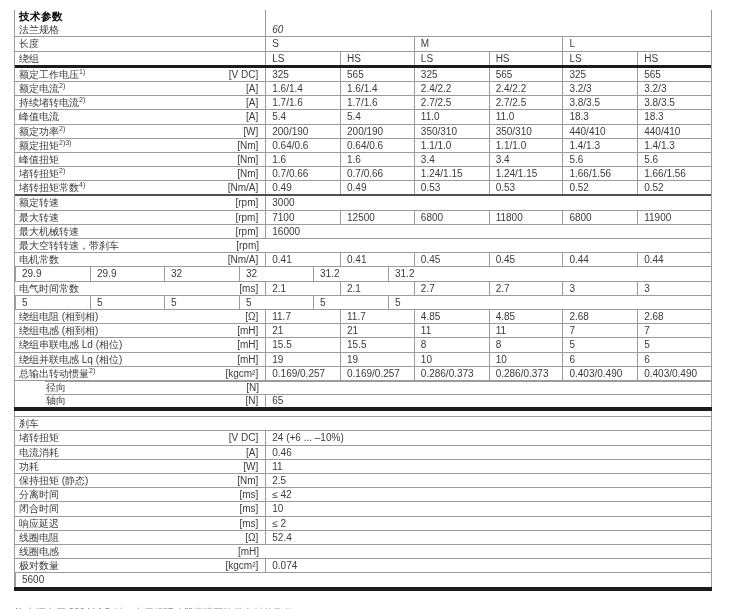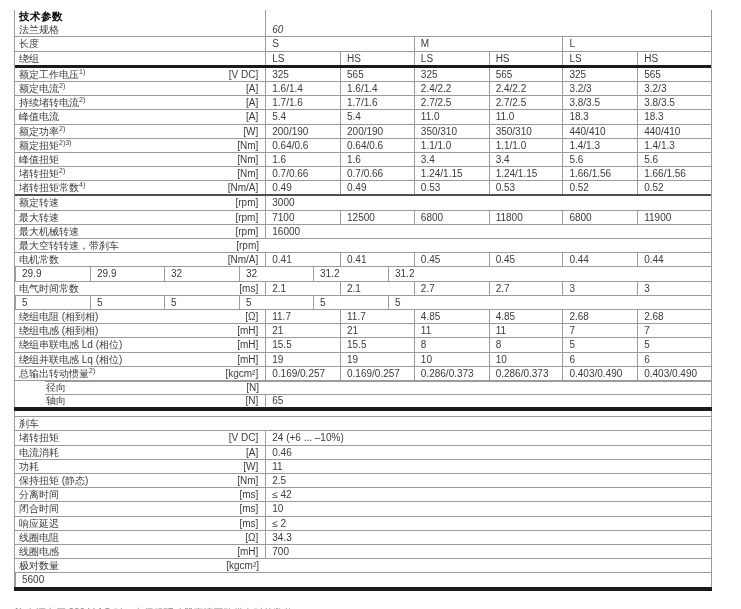--- a/index.html
+++ b/index.html
@@ -400,34 +400,34 @@
           <span class="ltext">响应延迟</span>
           <span class="unit">[ms]</span>
         </div>
         <div class="vcell" style="width: 447px;">≤ 2</div>
       </div>
       <div class="trow bb-thin">
         <div class="lcell">
           <span class="ltext">线圈电阻</span>
           <span class="unit">[Ω]</span>
         </div>
-        <div class="vcell" style="width: 447px;">34.3</div>
+        <div class="vcell" style="width: 447px;">52.4</div>
       </div>
       <div class="trow bb-thin">
         <div class="lcell">
           <span class="ltext">线圈电感</span>
           <span class="unit">[mH]</span>
         </div>
-        <div class="vcell" style="width: 447px;">700</div>
       </div>
       <div class="trow bb-thin">
         <div class="lcell">
           <span class="ltext">极对数量</span>
           <span class="unit">[kgcm²]</span>
         </div>
+        <div class="vcell" style="width: 447px;">0.074</div>
       </div>
       <div class="trow bb-none">
         <div class="vcell" style="width: 447px;">5600</div>
       </div>
       <div class="tbar"></div>
     </div>
   <div class="footnote">1) 电源电压 230 V AC 时，由伺服驱动器直流回路供电时的数值</div>
 </div>
 
 </body></html>

